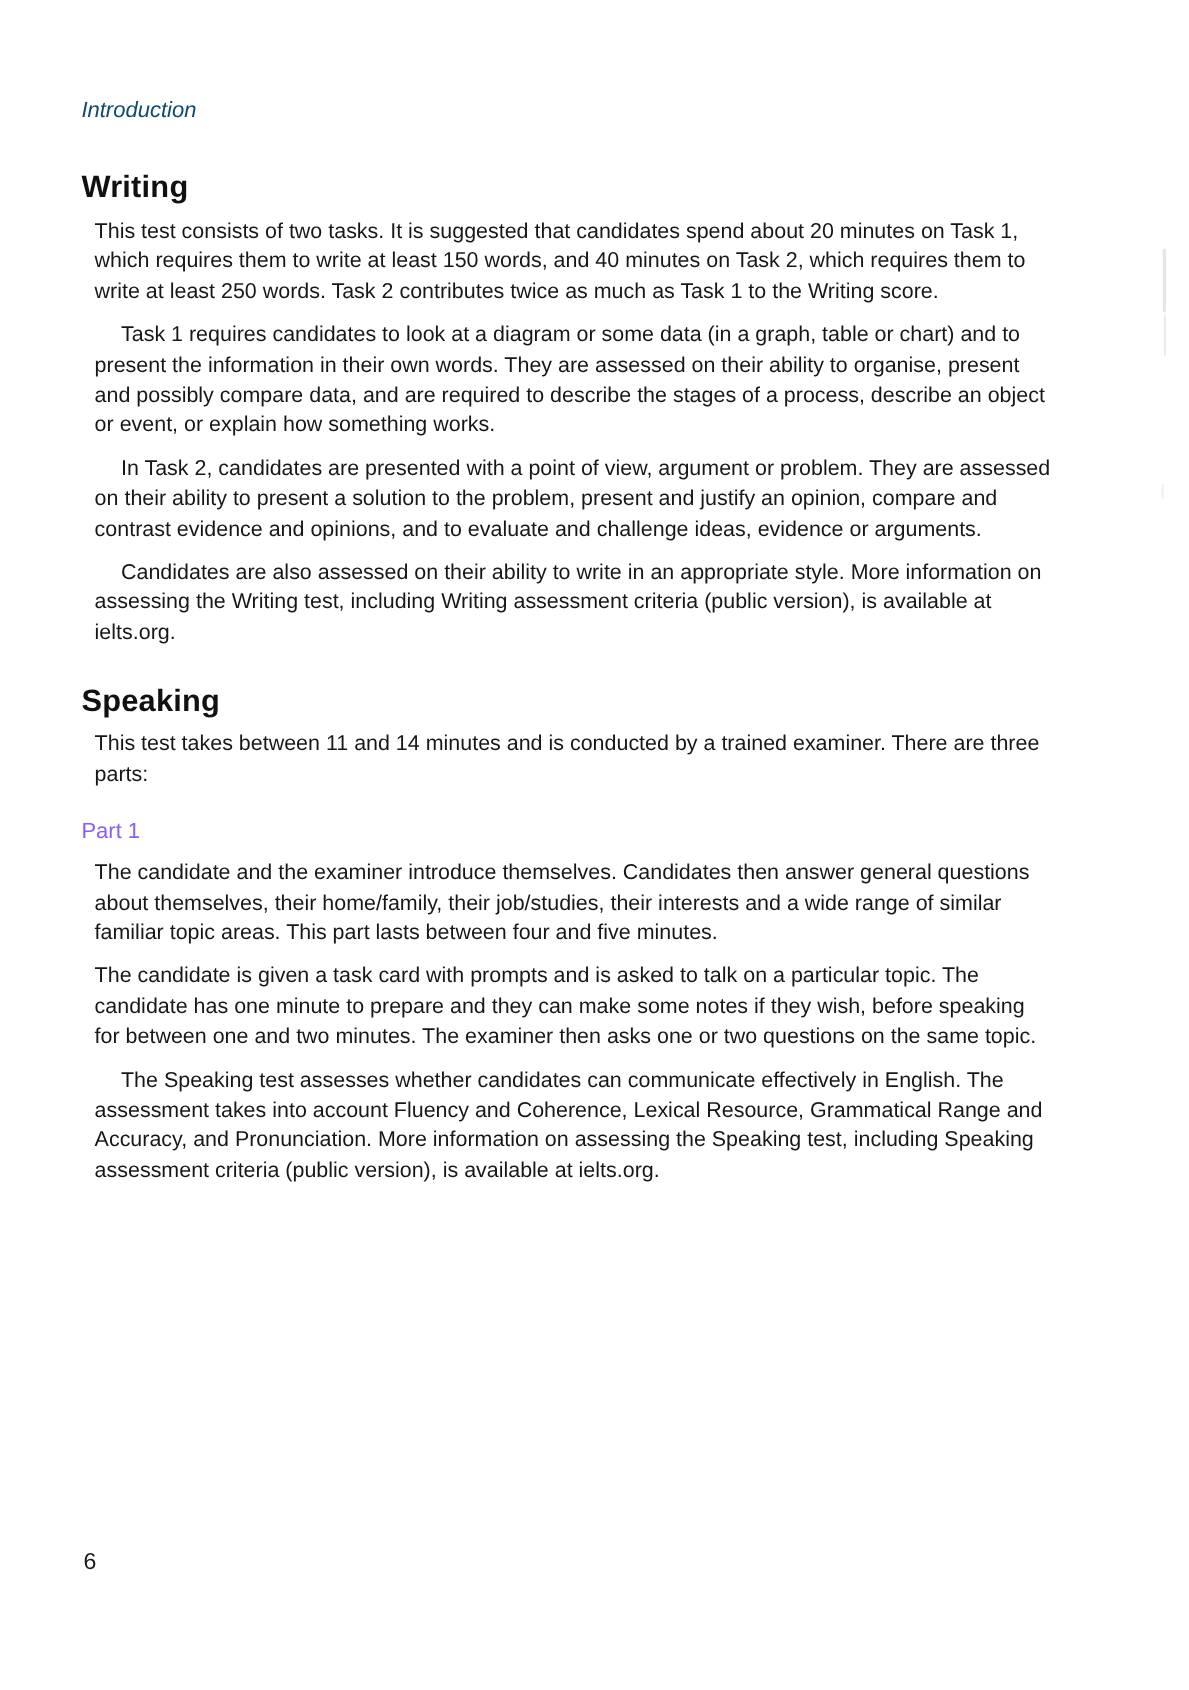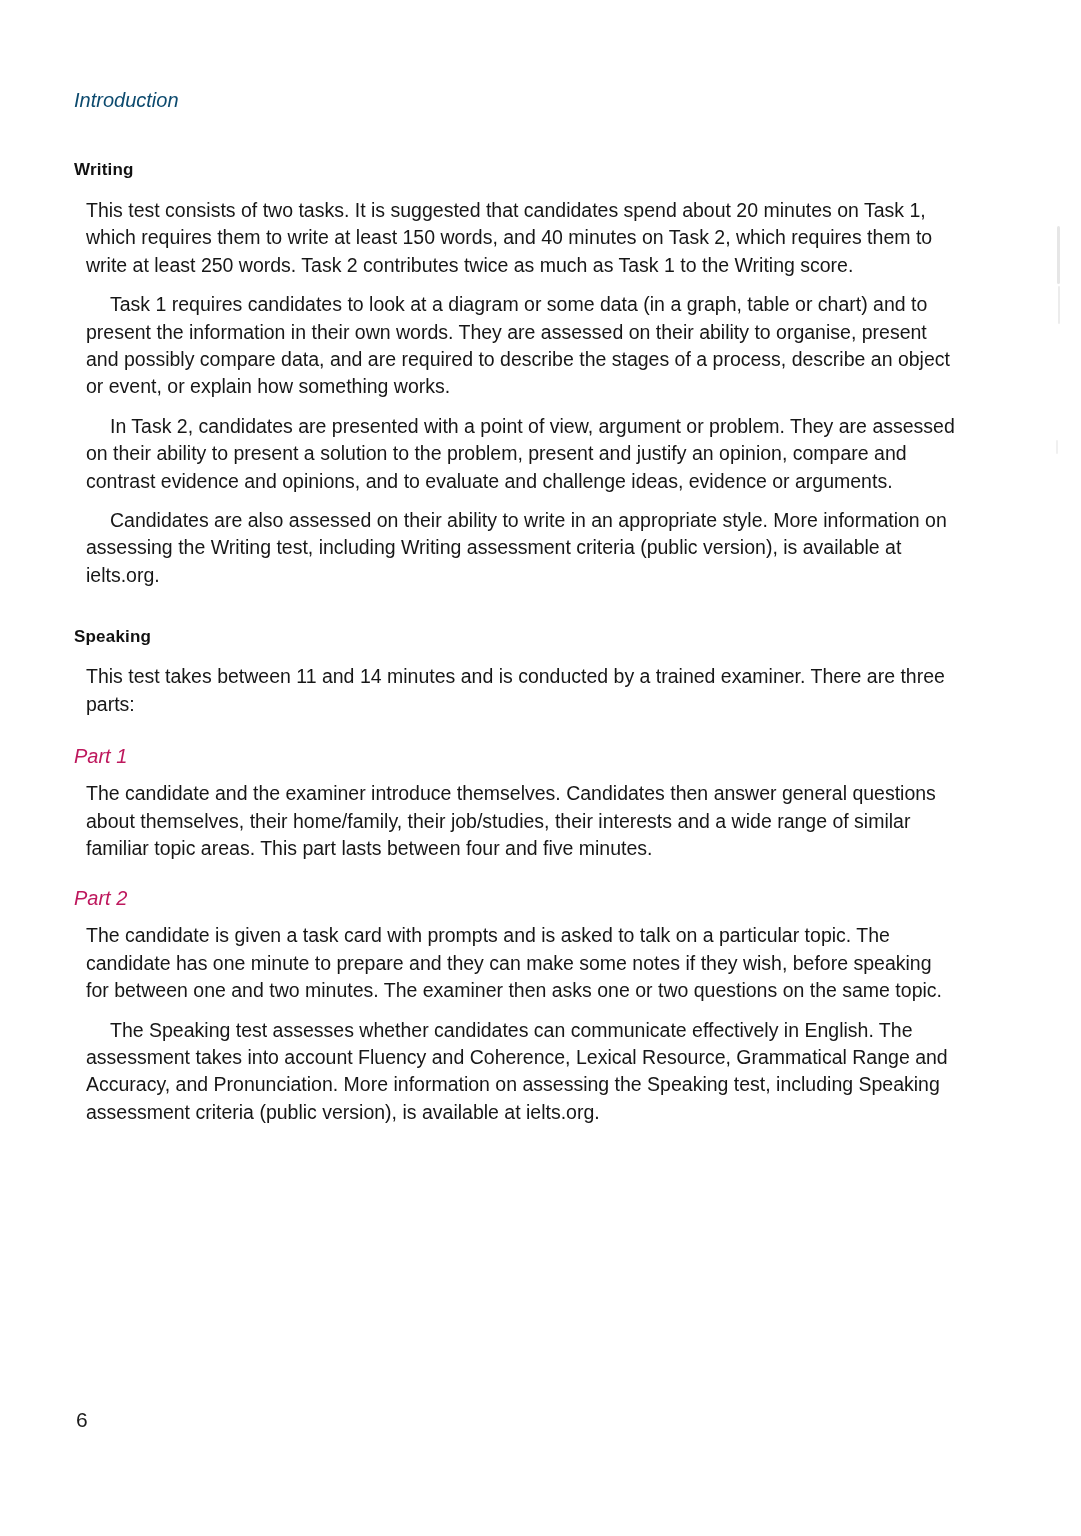--- a/index.html
+++ b/index.html
@@ -18,41 +18,40 @@
     top: 88px;
     width: 893px;
   }
   .running-header {
     font-style: italic;
     font-size: 20px;
     line-height: 24px;
     color: #0c4a6e;
   }
   h2.section-heading {
-    font-size: 17px;
+    font-size: 28px;
     line-height: 28px;
     font-weight: bold;
     color: #111;
     margin: 44px 0 13px 0;
     letter-spacing: 0.2px;
   }
   h2.section-heading.tight { margin-top: 34px; margin-bottom: 10px; }
   .para {
     font-size: 19.5px;
     line-height: 27.4px;
     margin: 12px;
     color: #171717;
   }
   .para.indent { text-indent: 24px; }
   h3.part-heading {
-    font-style: italic;
     font-weight: normal;
     font-size: 20px;
     line-height: 24px;
-    color: #be185d;
+    color: #8b5cf6;
     margin: 26px 0 8px 0;
   }
   h3.part-heading.p2 { margin-top: 24px; }
   h3.part-heading.p3 { margin-top: 20px; }
   .page-number {
     position: absolute;
     left: 76px;
     top: 1408px;
     font-size: 21px;
     color: #1b1b1b;
@@ -86,21 +85,20 @@
     <section>
       <h2 class="section-heading tight">Speaking</h2>
       <p class="para">This test takes between 11 and 14 minutes and is conducted by a trained examiner. There are three parts:</p>
 
       <div class="subsection">
         <h3 class="part-heading">Part 1</h3>
         <p class="para">The candidate and the examiner introduce themselves. Candidates then answer general questions about themselves, their home/family, their job/studies, their interests and a wide range of similar familiar topic areas. This part lasts between four and five minutes.</p>
       </div>
 
       <div class="subsection">
-        <h3 class="part-heading p2">Part 2</h3>
         <p class="para">The candidate is given a task card with prompts and is asked to talk on a particular topic. The candidate has one minute to prepare and they can make some notes if they wish, before speaking for between one and two minutes. The examiner then asks one or two questions on the same topic.</p>
       </div>
 
       <div class="subsection">
         <p class="para indent">The Speaking test assesses whether candidates can communicate effectively in English. The assessment takes into account Fluency and Coherence, Lexical Resource, Grammatical Range and Accuracy, and Pronunciation. More information on assessing the Speaking test, including Speaking assessment criteria (public version), is available at ielts.org.</p>
       </div>
     </section>
 
   </div>
 

